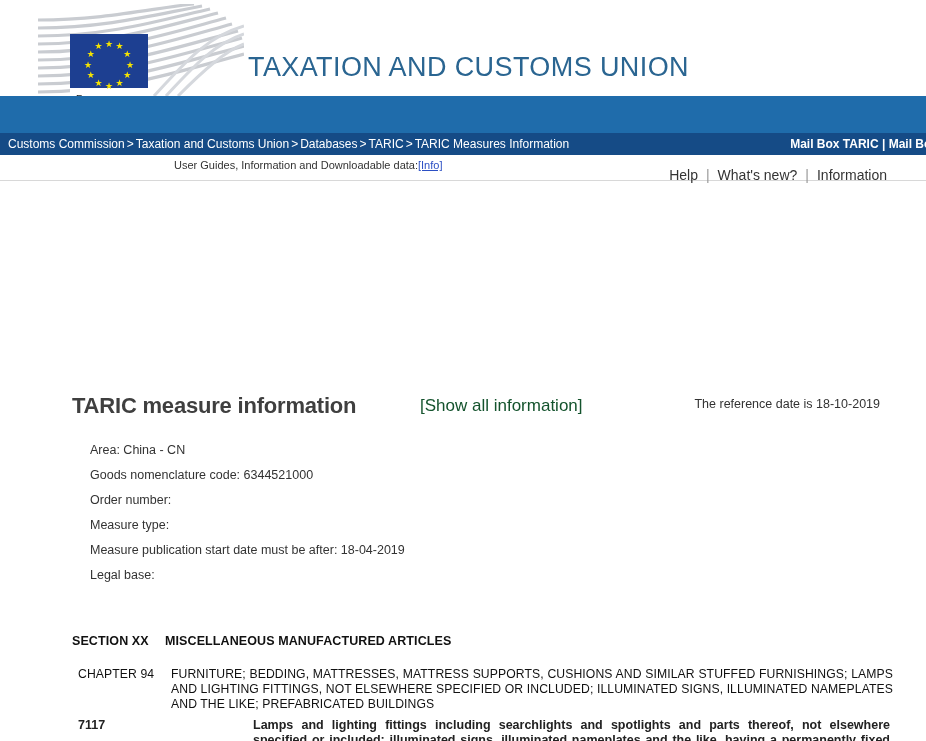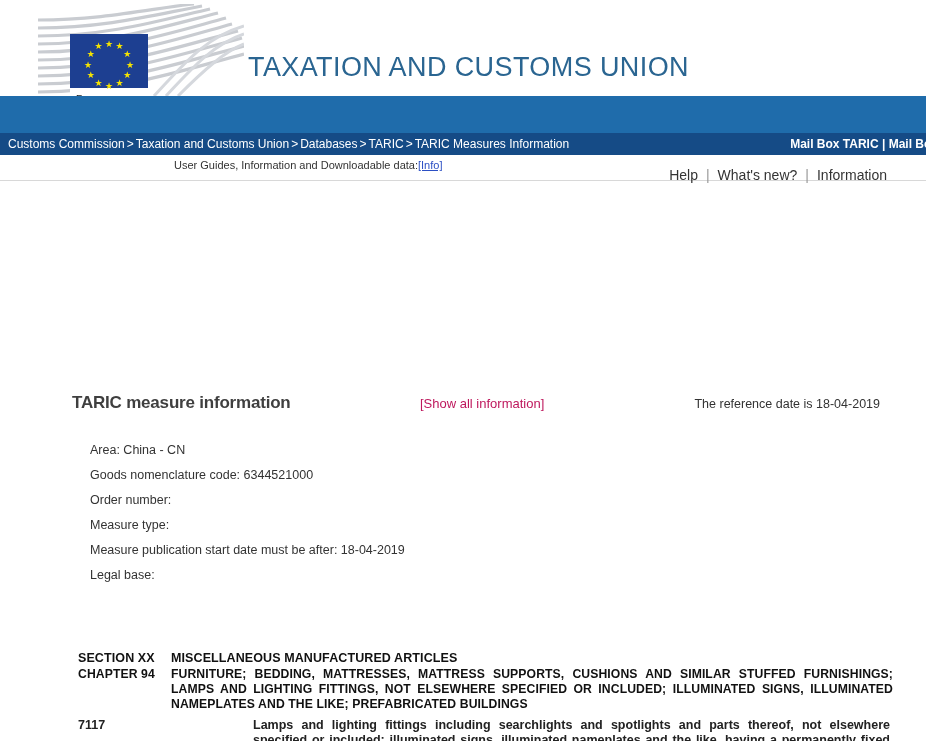--- a/index.html
+++ b/index.html
@@ -143,31 +143,31 @@
   .helplinks .sep { color: #999999; padding: 0 8px; }
 
   
   .content {
     position: relative;
     padding: 0;
   }
   .page-title {
     position: absolute;
     left: 72px; top: 212px;
-    font-size: 17px;
+    font-size: 22px;
     font-weight: bold;
     color: #3f3f3f;
     white-space: nowrap;
     letter-spacing: -.2px;
   }
   .show-all {
     position: absolute;
     left: 420px; top: 215px;
-    font-size: 13px;
-    color: #be185d;
+    font-size: 17px;
+    color: #14532d;
     white-space: nowrap;
   }
   .ref-dates {
     position: absolute;
     right: 46px; top: 213px;
     text-align: right;
     font-size: 12.5px;
     color: #333333;
     line-height: 21px;
     white-space: nowrap;
@@ -176,36 +176,35 @@
   .field-list {
     position: absolute;
     left: 90px; top: 260px;
     font-size: 12.5px;
     color: #333333;
   }
   .field-list .row { height: 25px; line-height: 18px; white-space: nowrap; }
 
   .section-head {
     position: absolute;
-    left: 78px; top: 453px;
+    left: 72px; top: 453px;
     font-size: 12.5px;
     font-weight: bold;
     color: #111111;
     white-space: nowrap;
     letter-spacing: .1px;
-    margin-top: 17px;
   }
   .section-head .label { display: inline-block; width: 93px; }
 
   .chapter-head {
     position: absolute;
     left: 78px; top: 486px;
     width: 815px;
     font-size: 12.2px;
-    font-weight: bold;
+    font-weight: normal;
     color: #111111;
     line-height: 14.8px;
     letter-spacing: .1px;
   }
   .chapter-head .label {
     float: left;
     width: 93px;
   }
   .chapter-head .body {
     margin-left: 93px;
@@ -318,21 +317,21 @@
     <a href="#">Help</a><span class="sep">|</span><a href="#">What's new?</a><span class="sep">|</span><a href="#">Information</a>
   </div>
 </div>
 
 <div class="content">
 
   <div class="page-title">TARIC measure information</div>
   <div class="show-all">[Show all information]</div>
 
   <div class="ref-dates">
-    <div>The reference date is 18-04-2019</div>
+    <div>The reference date is 18-10-2019</div>
   </div>
 
   <div class="field-list">
     <div class="row">Area: China - CN</div>
     <div class="row">Goods nomenclature code: 6344521000</div>
     <div class="row">Order number:</div>
     <div class="row">Measure type:</div>
     <div class="row">Measure publication start date must be after: 18-04-2019</div>
     <div class="row">Legal base:</div>
   </div>

